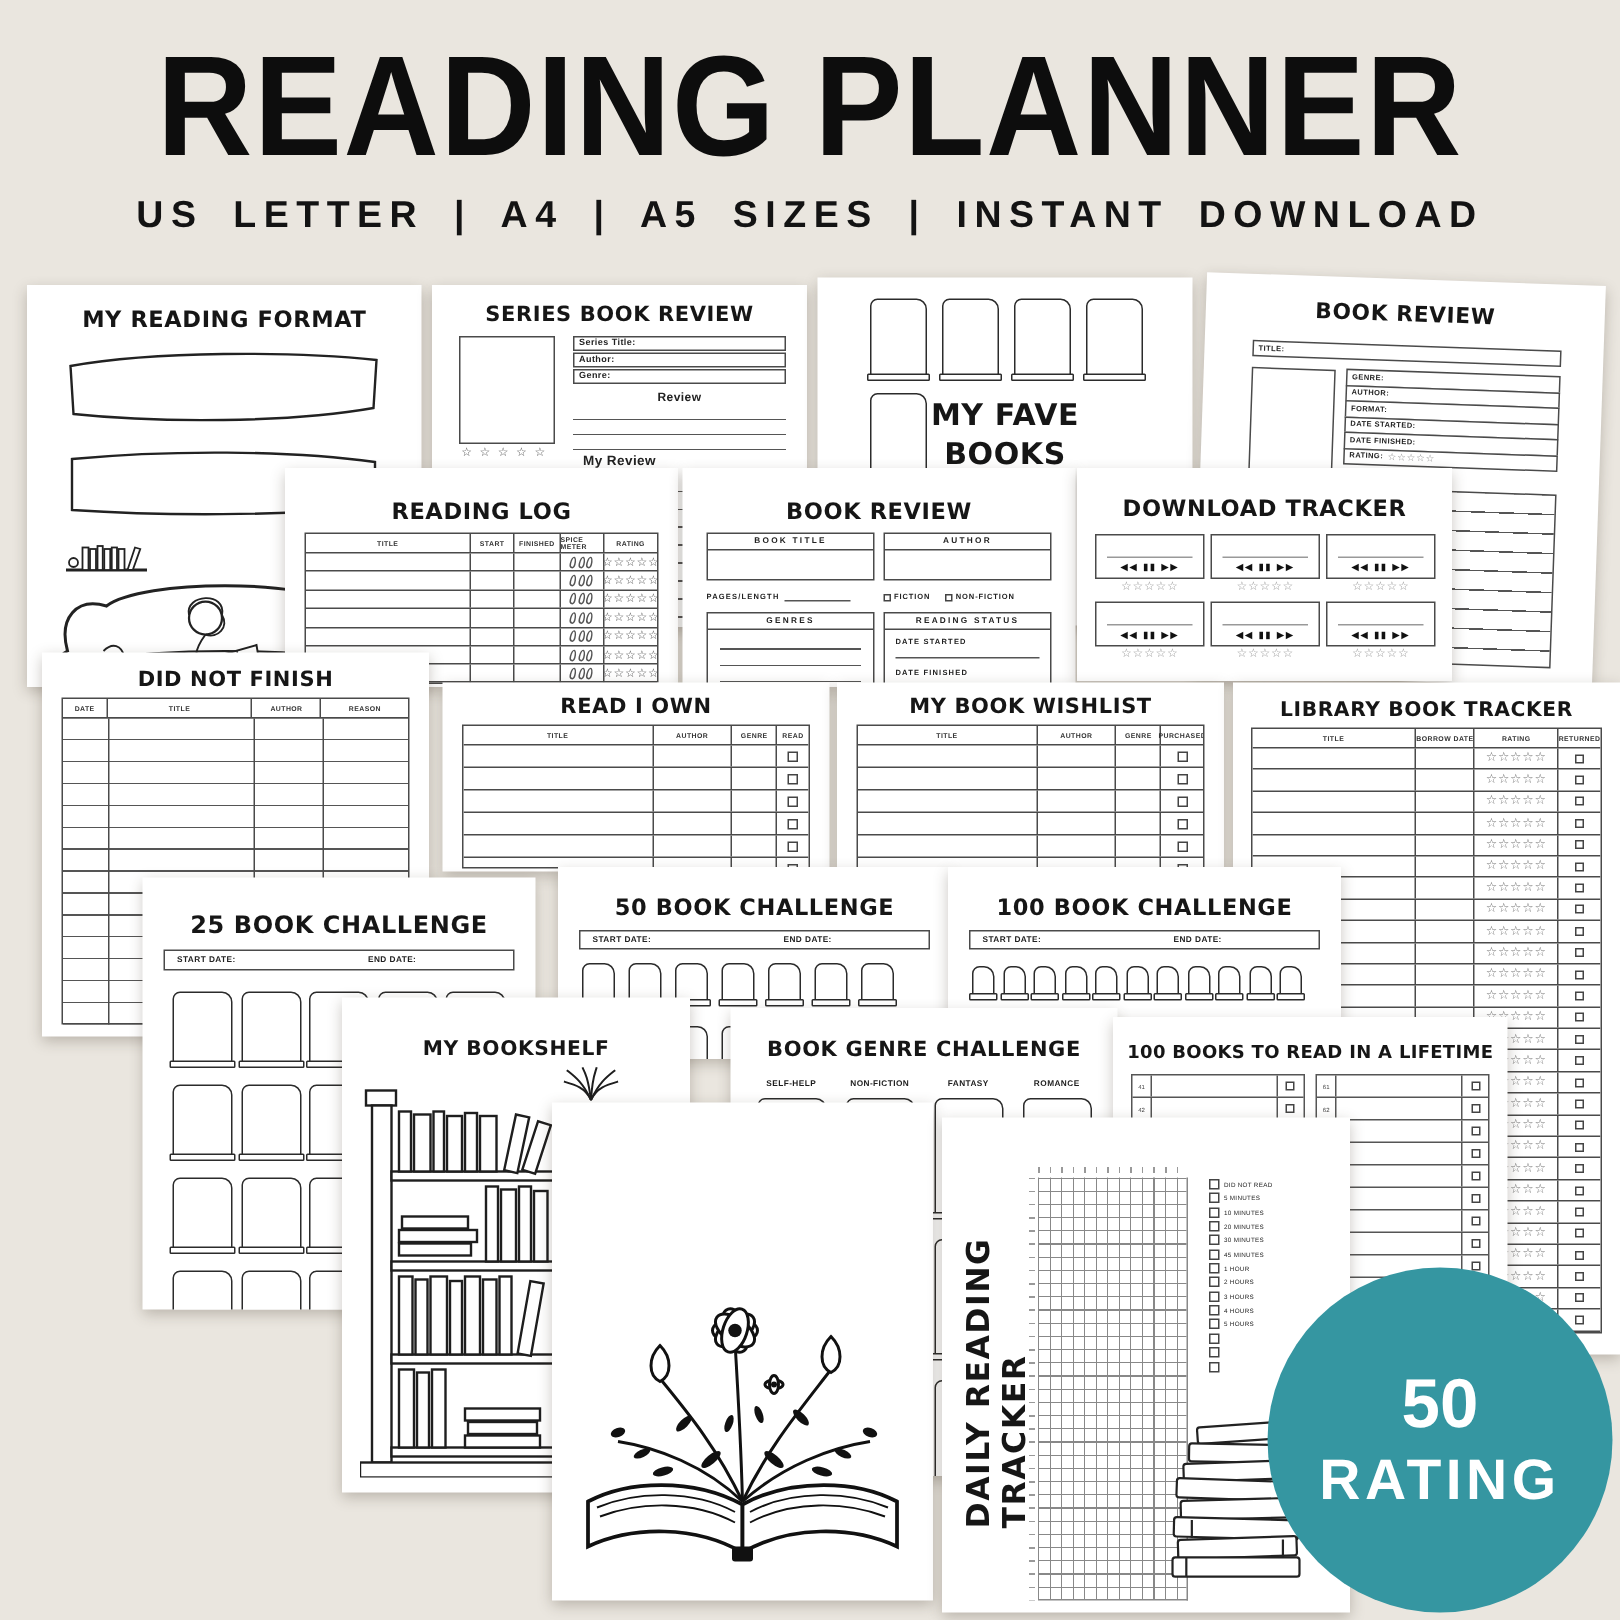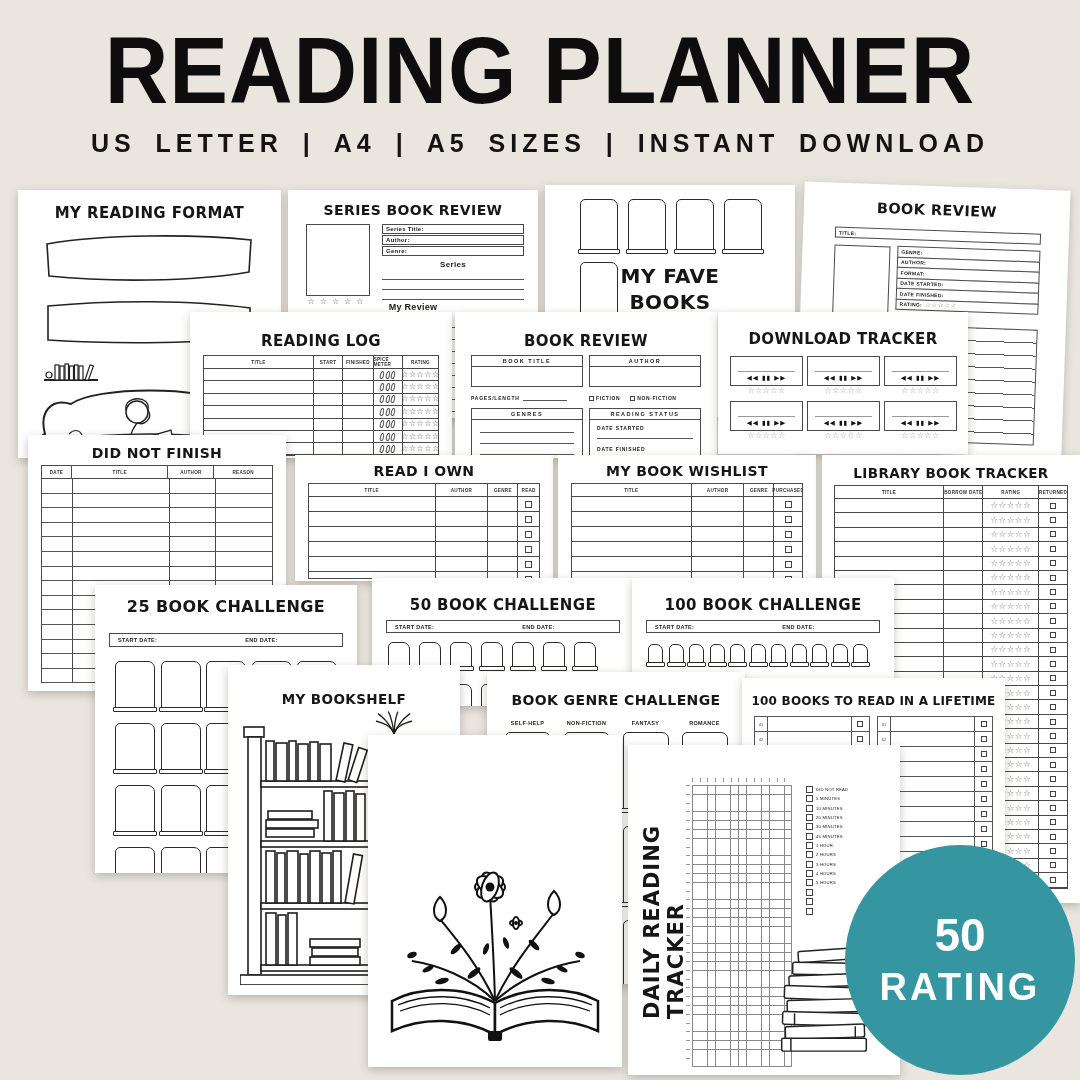--- a/index.html
+++ b/index.html
@@ -88,21 +88,21 @@
   <div class="abs stars" style="left:8px;top:108px;width:84px;text-align:center;font-size:8px;letter-spacing:5px">☆☆☆☆☆</div>
   <div class="abs fieldbox" style="left:94px;top:34px;right:14px;height:10px">
       <span class="lbl" style="font-size:6px;padding-left:3px">Series Title:</span>
     </div>
   <div class="abs fieldbox" style="left:94px;top:45px;right:14px;height:10px">
       <span class="lbl" style="font-size:6px;padding-left:3px">Author:</span>
     </div>
   <div class="abs fieldbox" style="left:94px;top:56px;right:14px;height:10px">
       <span class="lbl" style="font-size:6px;padding-left:3px">Genre:</span>
     </div>
-  <div class="abs lbl" style="left:94px;top:70px;right:14px;text-align:center;font-size:8px">Series</div>
+  <div class="abs lbl" style="left:94px;top:70px;right:14px;text-align:center;font-size:8px">Review</div>
   <div class="abs lines" style="left:94px;top:80px;right:14px;height:30px;--p:10px"></div>
   <div class="abs lbl" style="left:0;top:112px;width:100%;text-align:center;font-size:9px">My Review</div>
   <div class="abs lines" style="left:18px;top:126px;right:18px;height:96px;--p:12px"></div>
 </div>
 
 <div class="page" style="left:545px;top:185px;width:250px;height:232px">
   <div class="abs" style="left:35px;top:14px;display:flex;gap:10px">
       <div class="bk" style="width:38px;height:52px"></div>
       <div class="bk" style="width:38px;height:52px"></div>
       <div class="bk" style="width:38px;height:52px"></div>
@@ -781,21 +781,21 @@
           </div>
       <div class="td" style="width:12%">
             <span class="cb" style="width:6px;height:6px"></span>
           </div>
     </div>
       </div>
   </div>
 </div>
 
 <div class="page" style="left:95px;top:585px;width:262px;height:288px">
-  <div class="pt" style="top:12px;font-size:16px">25 BOOK CHALLENGE</div>
+  <div class="pt" style="top:22px;font-size:16px">25 BOOK CHALLENGE</div>
   <div class="abs fieldbox" style="left:14px;top:48px;right:14px;height:14px">
     <span class="lbl" style="font-size:5.5px;margin-left:8px">START DATE:</span>
     <span class="lbl" style="font-size:5.5px;margin-left:38%">END DATE:</span>
   </div>
   <div class="abs" style="left:20px;top:76px;width:222px;display:flex;flex-wrap:wrap;column-gap:5.5px;row-gap:14px">
       <div class="bk" style="width:40px;height:48px"></div>
       <div class="bk" style="width:40px;height:48px"></div>
       <div class="bk" style="width:40px;height:48px"></div>
       <div class="bk" style="width:40px;height:48px"></div>
       <div class="bk" style="width:40px;height:48px"></div>

